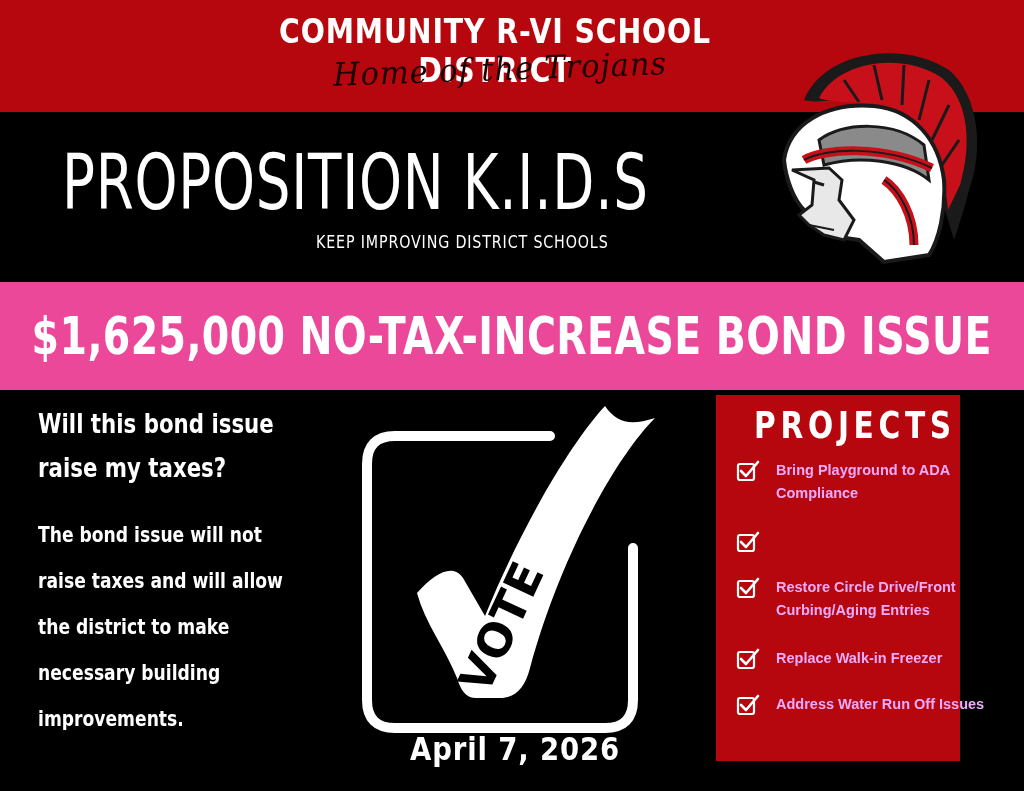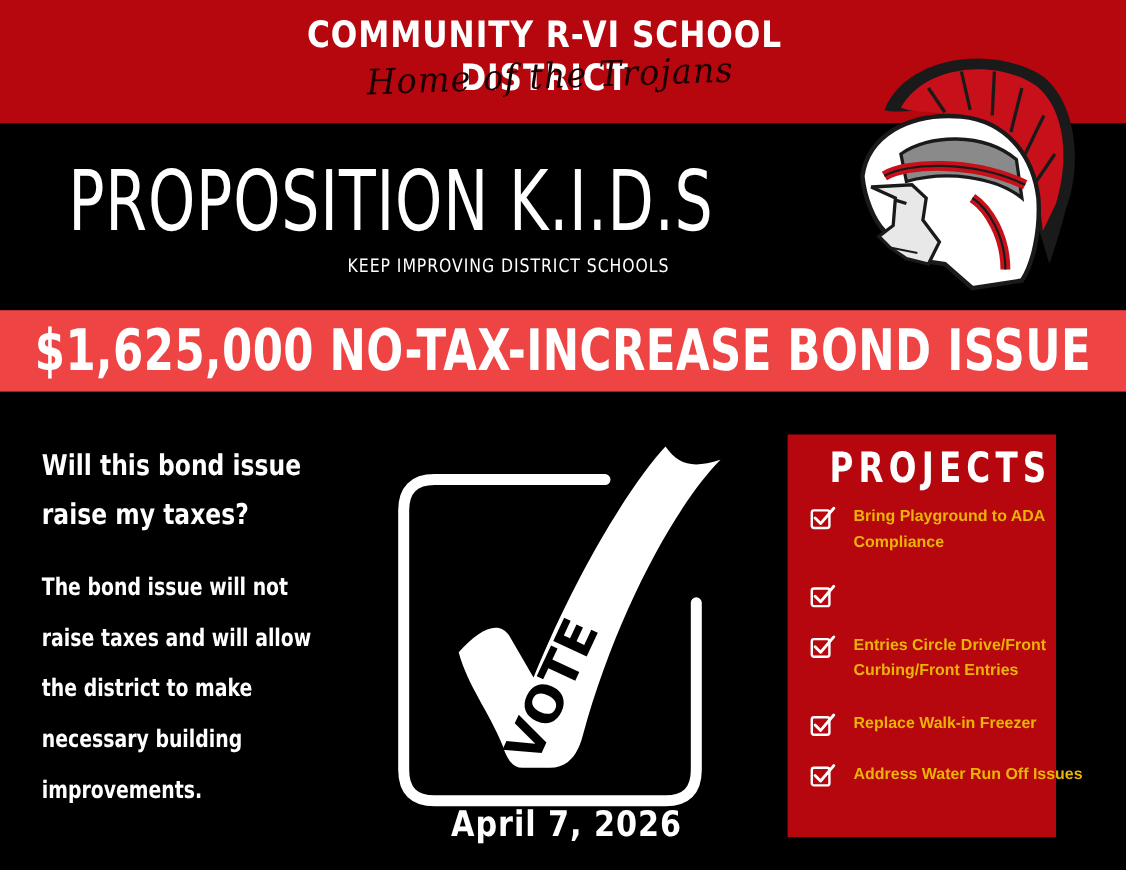--- a/index.html
+++ b/index.html
@@ -25,21 +25,21 @@
   }
   .prop-subtitle {
     position: absolute; left: 316px; top: 232px; font-family: "DejaVu Sans", sans-serif;
     font-size: 17px; color: #fff; letter-spacing: 1px;
     transform: scaleX(0.84); transform-origin: left center; white-space: nowrap;
   }
 
   .helmet { position: absolute; left: 764px; top: 40px; width: 220px; height: 230px; }
 
   .bond-band {
-    position: absolute; left: 0; top: 282px; width: 1024px; height: 74px; background: #ef4444;
+    position: absolute; left: 0; top: 282px; width: 1024px; height: 108px; background: #ec4899;
     display: flex; align-items: center; justify-content: center;
   }
   .bond-title {
     font-family: "DejaVu Sans", sans-serif; font-weight: bold; font-size: 52px; color: #fff;
     transform: scaleX(0.76); white-space: nowrap; letter-spacing: 0.5px;
   }
 
   .question {
     position: absolute; left: 38px; top: 402px; width: 300px;
     font-family: "DejaVu Sans", sans-serif; font-weight: bold; font-size: 26px; line-height: 44px;
@@ -62,21 +62,21 @@
     position: absolute; left: 716px; top: 395px; width: 244px; height: 366px; background: #b7070e;
   }
   .projects-title {
     position: absolute; left: 0; top: 8px; width: 278px; text-align: center;
     font-family: "DejaVu Sans", sans-serif; font-weight: bold; font-size: 38px; letter-spacing: 6px;
     color: #fff; transform: scaleX(0.78);
   }
   .project-item { position: absolute; left: 20px; width: 250px; display: flex; align-items: flex-start; }
   .check-icon { width: 24px; height: 22px; flex: none; margin-right: 16px; margin-top: 1px; }
   .project-label {
-    font-family: "Liberation Sans", sans-serif; font-weight: bold; font-size: 14.5px; line-height: 23px; color: #eab308;
+    font-family: "Liberation Sans", sans-serif; font-weight: bold; font-size: 14.5px; line-height: 23px; color: #f0abfc;
   }
 </style>
 </head>
 <body>
 
 <div class="top-band"></div>
 <div class="district-name">COMMUNITY R-VI SCHOOL DISTRICT</div>
 <div class="tagline">Home of the Trojans</div>
 
 <div class="prop-title">PROPOSITION  K.I.D.S</div>
@@ -149,21 +149,21 @@
       <rect x="2" y="4" width="16" height="16" rx="2" fill="none" stroke="#fff" stroke-width="2.2"></rect>
       <path d="M5 11 L10 16 L22 2" fill="none" stroke="#fff" stroke-width="2.6" stroke-linecap="round" stroke-linejoin="round"></path>
     </svg>
   </div>
 
   <div class="project-item" style="top:181px">
     <svg class="check-icon" viewBox="0 0 24 22">
       <rect x="2" y="4" width="16" height="16" rx="2" fill="none" stroke="#fff" stroke-width="2.2"></rect>
       <path d="M5 11 L10 16 L22 2" fill="none" stroke="#fff" stroke-width="2.6" stroke-linecap="round" stroke-linejoin="round"></path>
     </svg>
-    <span class="project-label">Entries Circle Drive/Front Curbing/Front Entries</span>
+    <span class="project-label">Restore Circle Drive/Front Curbing/Aging Entries</span>
   </div>
 
   <div class="project-item" style="top:252px">
     <svg class="check-icon" viewBox="0 0 24 22">
       <rect x="2" y="4" width="16" height="16" rx="2" fill="none" stroke="#fff" stroke-width="2.2"></rect>
       <path d="M5 11 L10 16 L22 2" fill="none" stroke="#fff" stroke-width="2.6" stroke-linecap="round" stroke-linejoin="round"></path>
     </svg>
     <span class="project-label">Replace Walk-in Freezer</span>
   </div>
 

